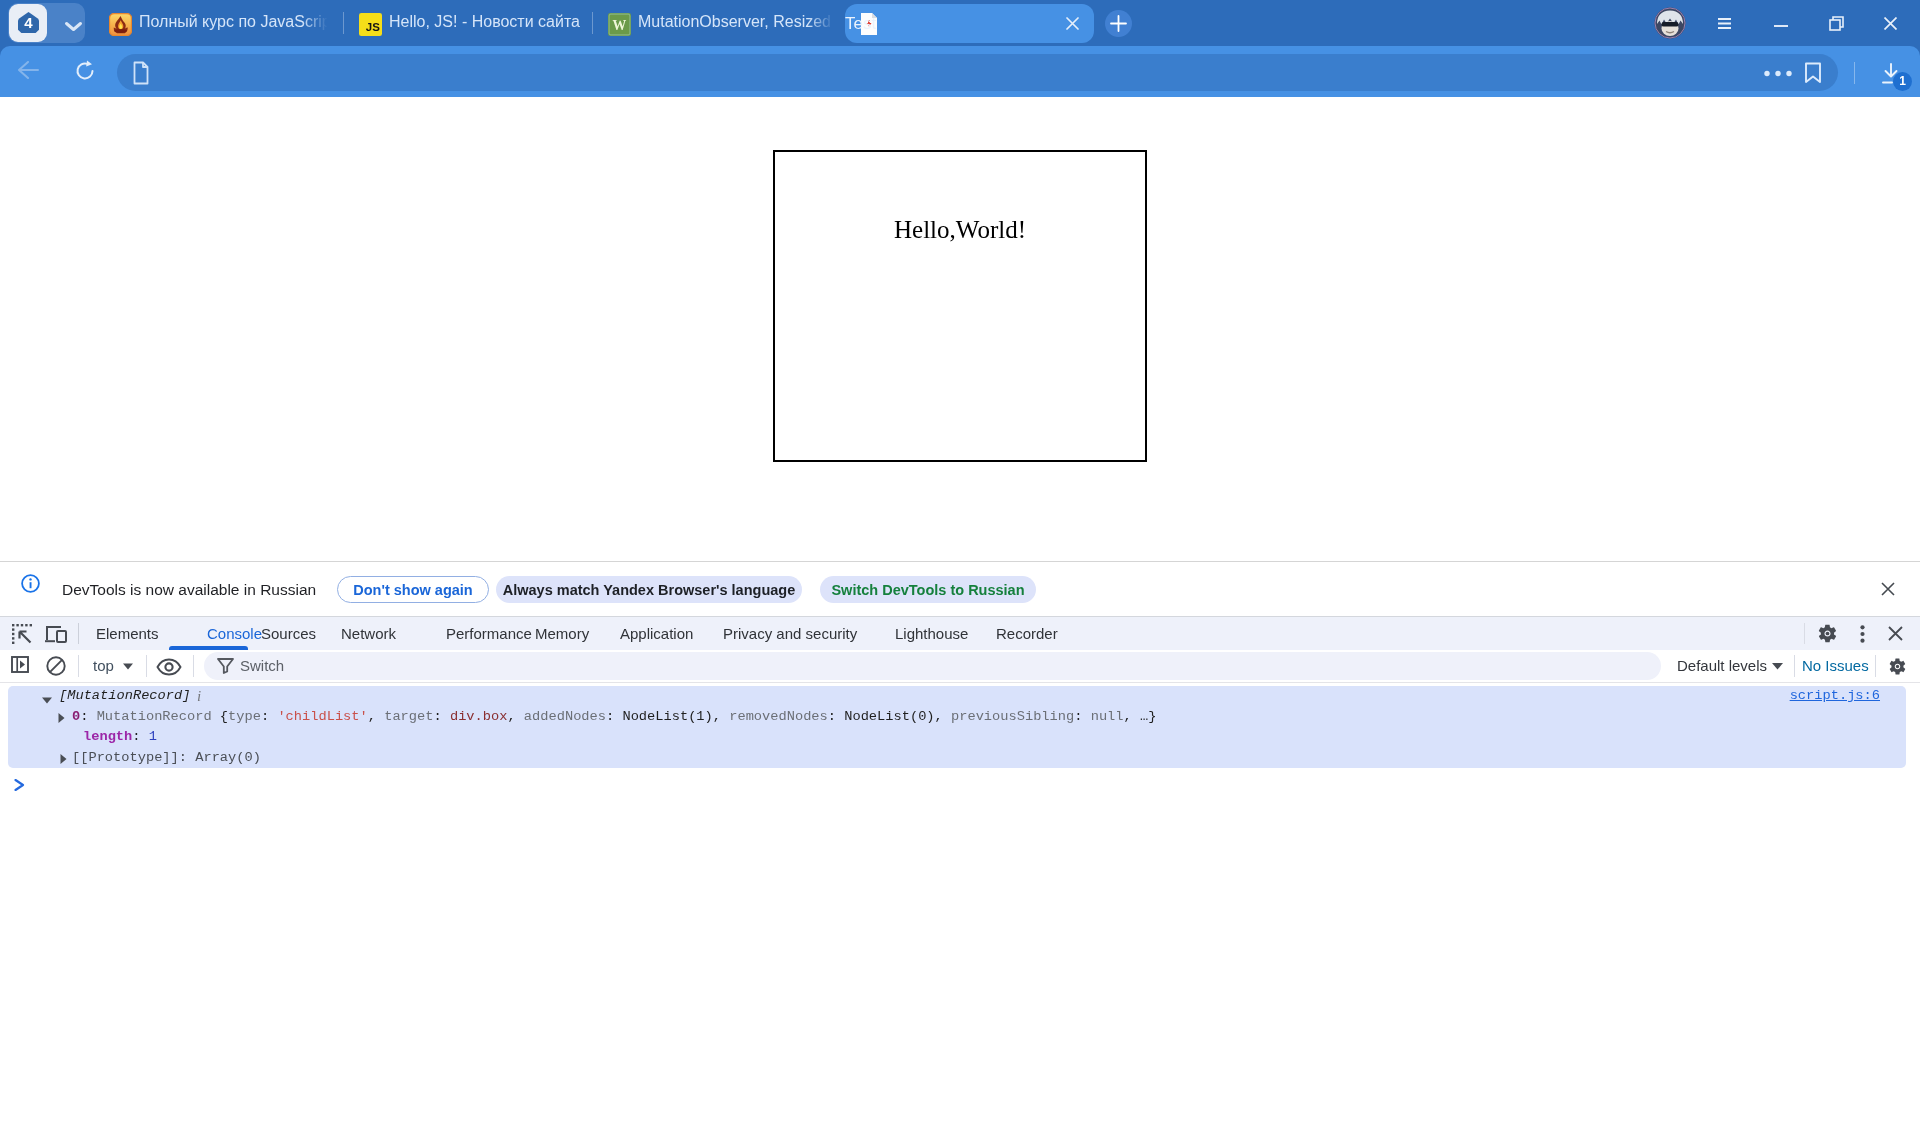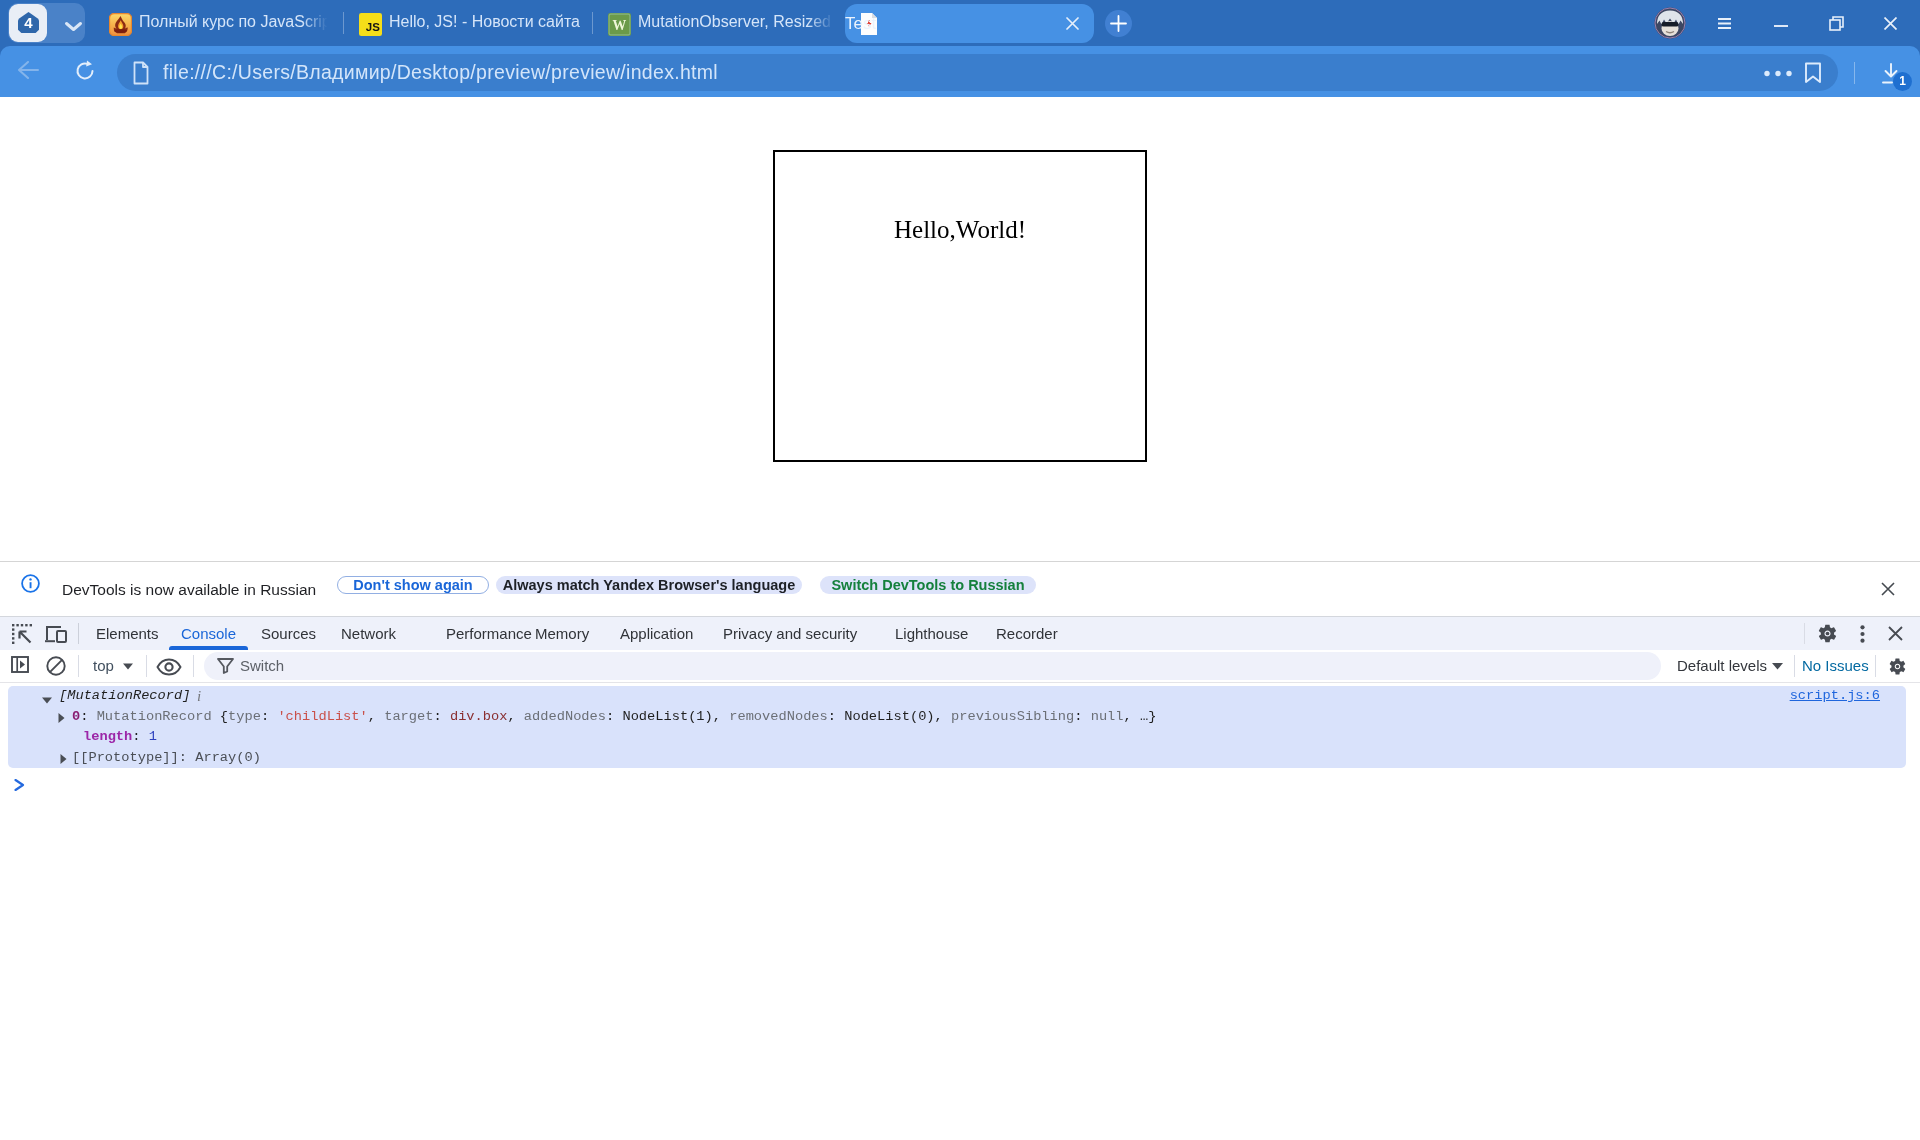--- a/index.html
+++ b/index.html
@@ -44,30 +44,30 @@
   #dlbadge { position:absolute; left:1893px; top:26px; width:19px; height:19px; border-radius:50%; background:#1e6fd0; color:#fff; font-size:12px; font-weight:bold; text-align:center; line-height:19px; }
 
   
   #page { position:absolute; left:0; top:97px; width:1920px; height:464px; background:#fff; }
   #box { position:absolute; left:773px; top:53px; width:374px; height:312px; border:2px solid #000; }
   #hello { position:absolute; left:0; top:64px; width:100%; text-align:center; font-family:"Liberation Serif", serif; font-size:25px; color:#000; }
 
   
   #infobar { position:absolute; left:0; top:561px; width:1920px; height:56px; background:#fff; border-top:1px solid #d5d5d5; border-bottom:1px solid #d4d7dd; }
   #infobar .msg { position:absolute; left:62px; top:19px; font-size:15.5px; color:#1f2024; }
-  .pillbtn { position:absolute; top:14px; height:18px; border-radius:14px; font-size:14.5px; font-weight:bold; display:flex; align-items:center; justify-content:center; white-space:nowrap; }
+  .pillbtn { position:absolute; top:14px; height:27px; border-radius:14px; font-size:14.5px; font-weight:bold; display:flex; align-items:center; justify-content:center; white-space:nowrap; }
   #btn1 { left:337px; width:152px; border:1px solid #92afe3; color:#1a66d8; background:#fff; }
   #btn2 { left:496px; width:306px; background:#dde3fa; color:#1d2026; }
   #btn3 { left:820px; width:216px; background:#dde3fa; color:#15803d; }
   #infoclose { position:absolute; left:1881px; top:20px; }
 
   
   #dtabs { position:absolute; left:0; top:617px; width:1920px; height:33px; background:#eef1fa; }
   .dtab { position:absolute; top:0; height:19px; line-height:33px; font-size:15px; color:#303338; }
-  #consoletab { color:#1a66d8; }
+  #consoletab { color:#1a66d8;margin-left:26px; }
   #cunderline { position:absolute; left:169px; top:29px; width:79px; height:4px; background:#1a66d8; border-radius:3px 3px 0 0; }
   #dtabsep { position:absolute; left:78px; top:6px; width:1px; height:21px; background:#ccd0da; }
 
   
   #dtoolbar { position:absolute; left:0; top:650px; width:1920px; height:33px; background:#fff; border-bottom:1px solid #e4e4e8; }
   .tsep { position:absolute; top:5px; width:1px; height:22px; background:#d9dce5; }
   #toptext { position:absolute; left:93px; top:7px; font-size:15px; color:#42505f; }
   #filterpill { position:absolute; left:204px; top:2px; width:1457px; height:28px; border-radius:14px; background:#eff1fa; }
   #filterpill span { position:absolute; left:36px; top:5px; font-size:15px; color:#5c6067; }
   #deflevels { position:absolute; left:1677px; top:7px; font-size:15px; color:#33363c; }
@@ -190,21 +190,20 @@
   <svg id="reload" width="22" height="22" viewBox="0 0 22 22">
     <path d="M18.5 11 A7.5 7.5 0 1 1 13.5 3.9" fill="none" stroke="#e2eefb" stroke-width="2" stroke-linecap="round"></path>
     <path d="M13 0.5 L18 4.2 L12.2 6.5 Z" fill="#e2eefb"></path>
   </svg>
 
   <div id="urlpill">
     <svg id="docicon" width="20" height="24" viewBox="0 0 20 24">
       <path d="M3.5 1.5 L12 1.5 L16.5 6 L16.5 22.5 L3.5 22.5 Z" fill="none" stroke="#cfe2f8" stroke-width="1.8" stroke-linejoin="round"></path>
       <path d="M12 1.5 L12 6 L16.5 6" fill="none" stroke="#cfe2f8" stroke-width="1.8" stroke-linejoin="round"></path>
     </svg>
-    <div id="urltext">file:///C:/Users/Владимир/Desktop/preview/preview/index.html</div>
     <svg id="dots3" width="30" height="7" viewBox="0 0 30 7">
       <circle cx="4" cy="3.5" r="2.7" fill="#dcebfc"></circle>
         <circle cx="15" cy="3.5" r="2.7" fill="#dcebfc"></circle>
         <circle cx="26" cy="3.5" r="2.7" fill="#dcebfc"></circle>
     </svg>
     <svg id="bookmarkicon" width="18" height="22" viewBox="0 0 18 22">
       <path d="M2 1.5 L16 1.5 L16 20 L9 14.5 L2 20 Z" fill="none" stroke="#dcebfc" stroke-width="1.9" stroke-linejoin="round"></path>
     </svg>
   </div>
 

